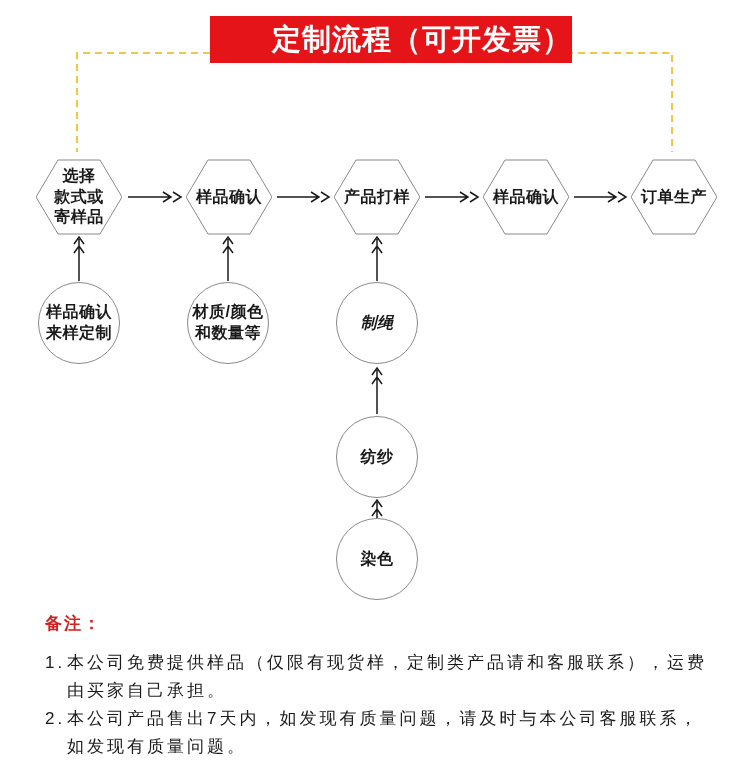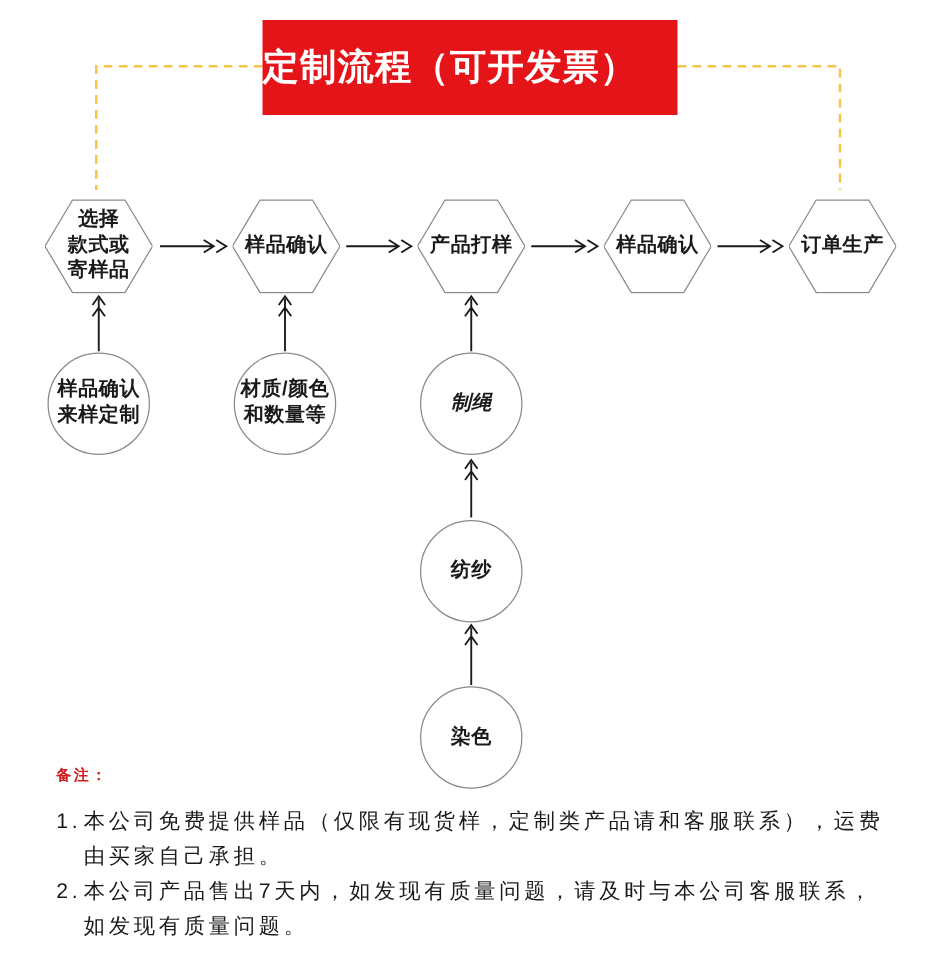--- a/index.html
+++ b/index.html
@@ -2,41 +2,41 @@
 <html><head>
 <meta charset="utf-8">
 <style>
   html,body{margin:0;padding:0;background:#fff;}
   .page{
     position:relative;width:750px;height:768px;background:#fff;overflow:hidden;
     font-family:"Liberation Sans","DejaVu Sans",sans-serif;color:#1a1a1a;
   }
   .connector-layer{position:absolute;left:0;top:0;width:750px;height:768px;z-index:1;}
   .banner{
-    position:absolute;left:210px;top:16px;width:332px;height:76px;z-index:2;
-    background:#e51418;display:flex;align-items:center;justify-content:flex-start;
+    position:absolute;left:210px;top:16px;width:332px;height:47px;z-index:2;
+    background:#e51418;display:flex;align-items:center;justify-content:flex-end;padding-left:30px;
   }
   .banner-title{
     color:#ffffff;font-size:29px;font-weight:bold;letter-spacing:1px;white-space:nowrap;
   }
   .hex-node{position:absolute;width:86px;height:76px;z-index:2;}
   .hex-node svg{position:absolute;left:0;top:0;}
   .hex-label,.circle-label{
     position:absolute;left:0;top:0;right:0;bottom:0;
     display:flex;align-items:center;justify-content:center;text-align:center;
     font-size:16px;font-weight:bold;line-height:1.3;letter-spacing:0.5px;
     white-space:pre-line;color:#1a1a1a;
   }
   .circle-node{
     position:absolute;width:82px;height:82px;z-index:2;
     border:1px solid #8a8a8a;border-radius:50%;box-sizing:border-box;background:#fff;
   }
   .notes{position:absolute;left:45px;top:612px;width:690px;z-index:2;}
   .notes-heading{
-    color:#d0201f;font-size:12px;font-weight:bold;letter-spacing:2px;margin-bottom:14px;
+    color:#d0201f;font-size:17px;font-weight:bold;letter-spacing:2px;margin-bottom:14px;
   }
   .note-item{display:flex;align-items:flex-start;font-size:17px;letter-spacing:3px;line-height:28px;}
   .note-number{flex:0 0 22px;}
   .note-lines{flex:1;}
   .note-line{white-space:nowrap;}
 </style>
 </head>
 <body>
 
 <div class="page">
@@ -106,21 +106,21 @@
   <div class="circle-node" style="left:187px;top:282px;">
     <div class="circle-label">材质/颜色
 和数量等</div>
   </div>
   <div class="circle-node" style="left:336px;top:282px;font-style:italic;">
     <div class="circle-label">制绳</div>
   </div>
   <div class="circle-node" style="left:336px;top:416px;">
     <div class="circle-label">纺纱</div>
   </div>
-  <div class="circle-node" style="left:336px;top:549px;">
+  <div class="circle-node" style="left:336px;top:518px;">
     <div class="circle-label">染色</div>
   </div>
 
   <div class="notes">
     <div class="notes-heading" style="color: rgb(208, 32, 31);">备注：</div>
     <div class="note-item">
       <span class="note-number">1.</span>
       <div class="note-lines">
         <div class="note-line">本公司免费提供样品（仅限有现货样，定制类产品请和客服联系），运费</div>
         <div class="note-line">由买家自己承担。</div>

